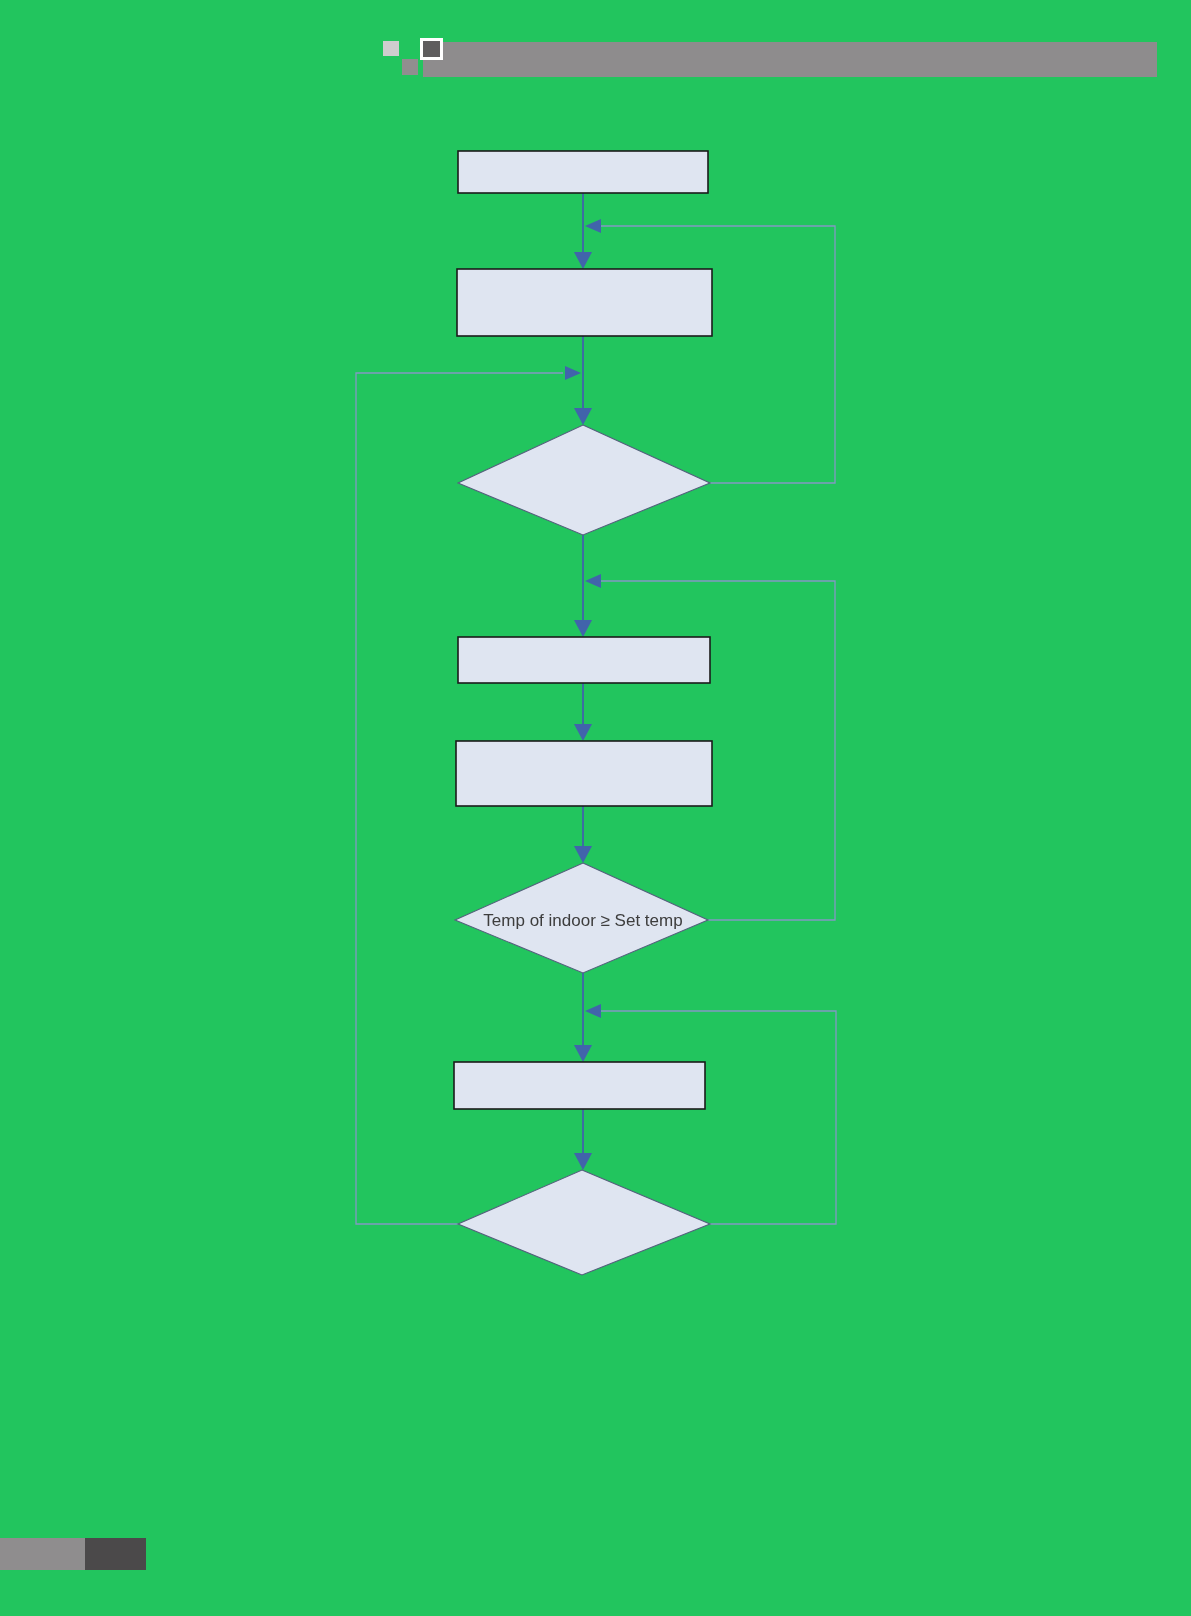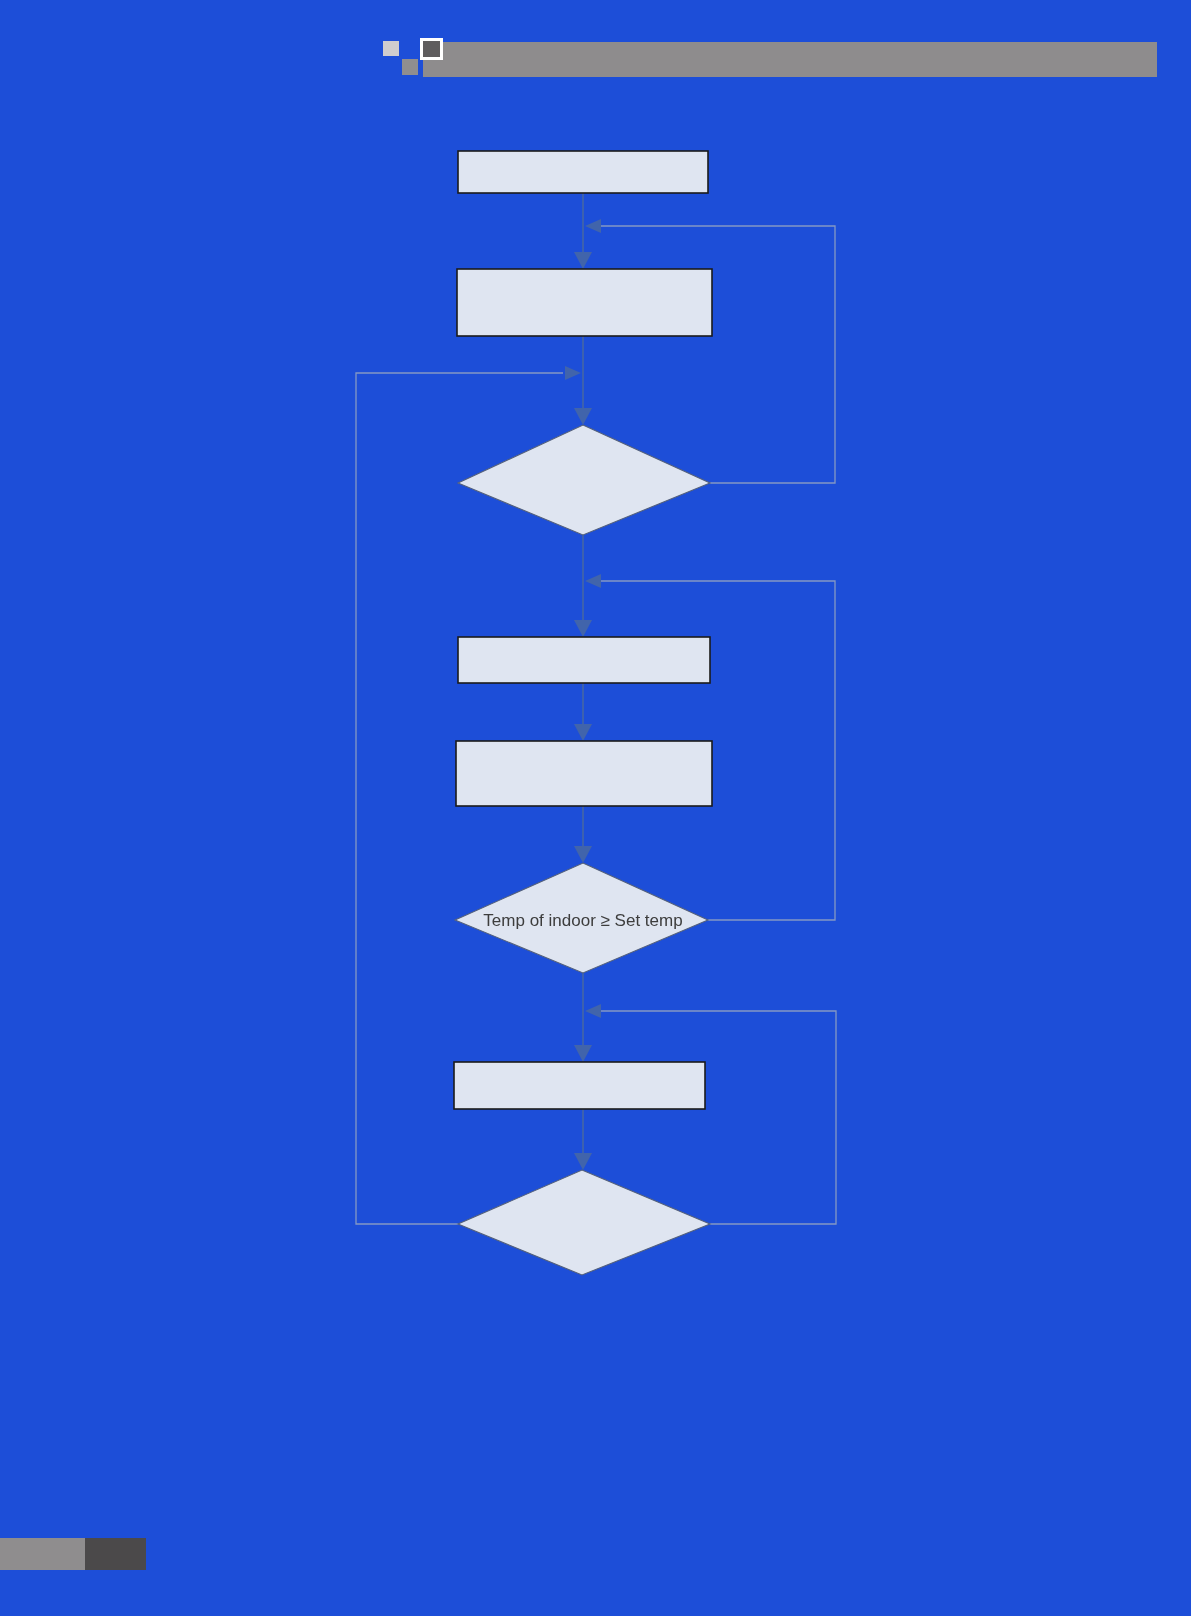--- a/index.html
+++ b/index.html
@@ -5,21 +5,21 @@
   html, body {
     margin: 0;
     padding: 0;
     background: #ffffff;
     font-family: "Liberation Sans", sans-serif;
   }
   .page {
     position: relative;
     width: 1191px;
     height: 1616px;
-    background: #1d4ed8;
+    background: #22c55e;
     overflow: hidden;
   }
   
   .hdr-bar {
     position: absolute;
     left: 423px; top: 42px;
     width: 734px; height: 35px;
   }
   .sq { position: absolute; }
   .sq-dark-wrap {

